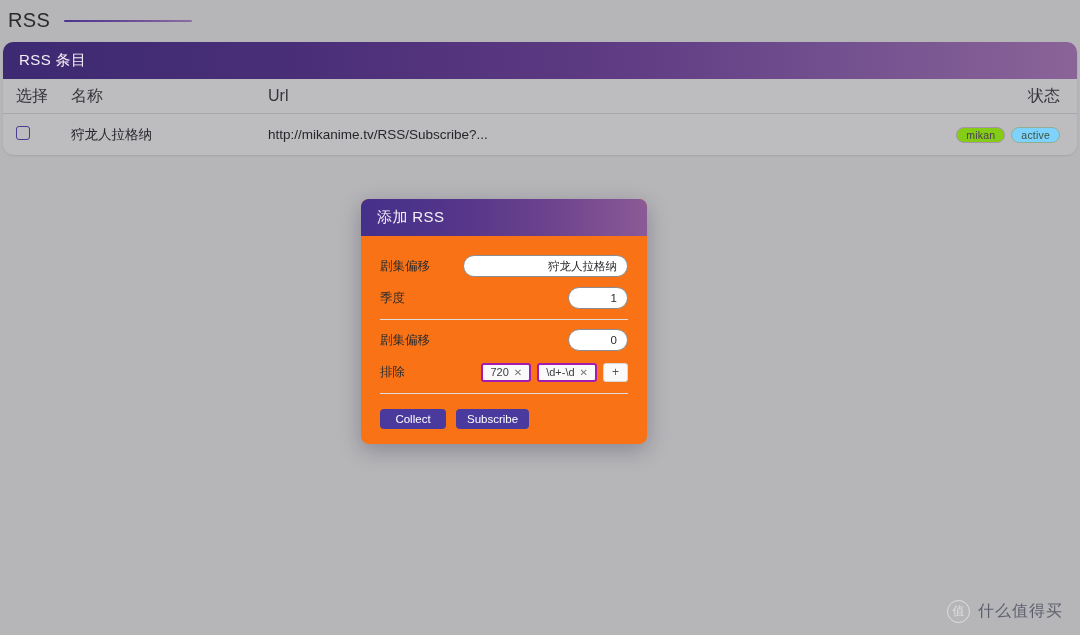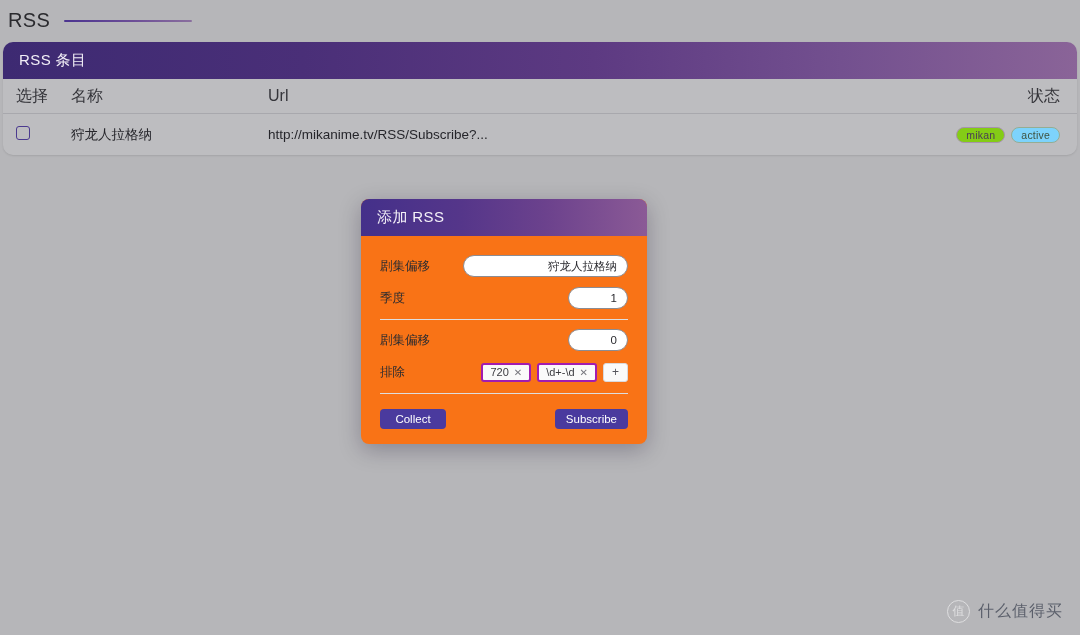--- a/index.html
+++ b/index.html
@@ -205,21 +205,21 @@
     border: 1px solid #d9d9dc;
     border-radius: 3px;
     background: #fafafa;
     font-size: 12px;
     color: #55555c;
     cursor: pointer;
   }
 
   .modal-footer {
     display: flex;
-    justify-content: space-between;
+    justify-content: flex-start;
     gap: 10px;
     padding: 11px 19px 15px 19px;
   }
   .btn {
     height: 20px;
     min-width: 66px;
     padding: 0 11px;
     border: none;
     border-radius: 4px;
     background: #4a3a9e;

